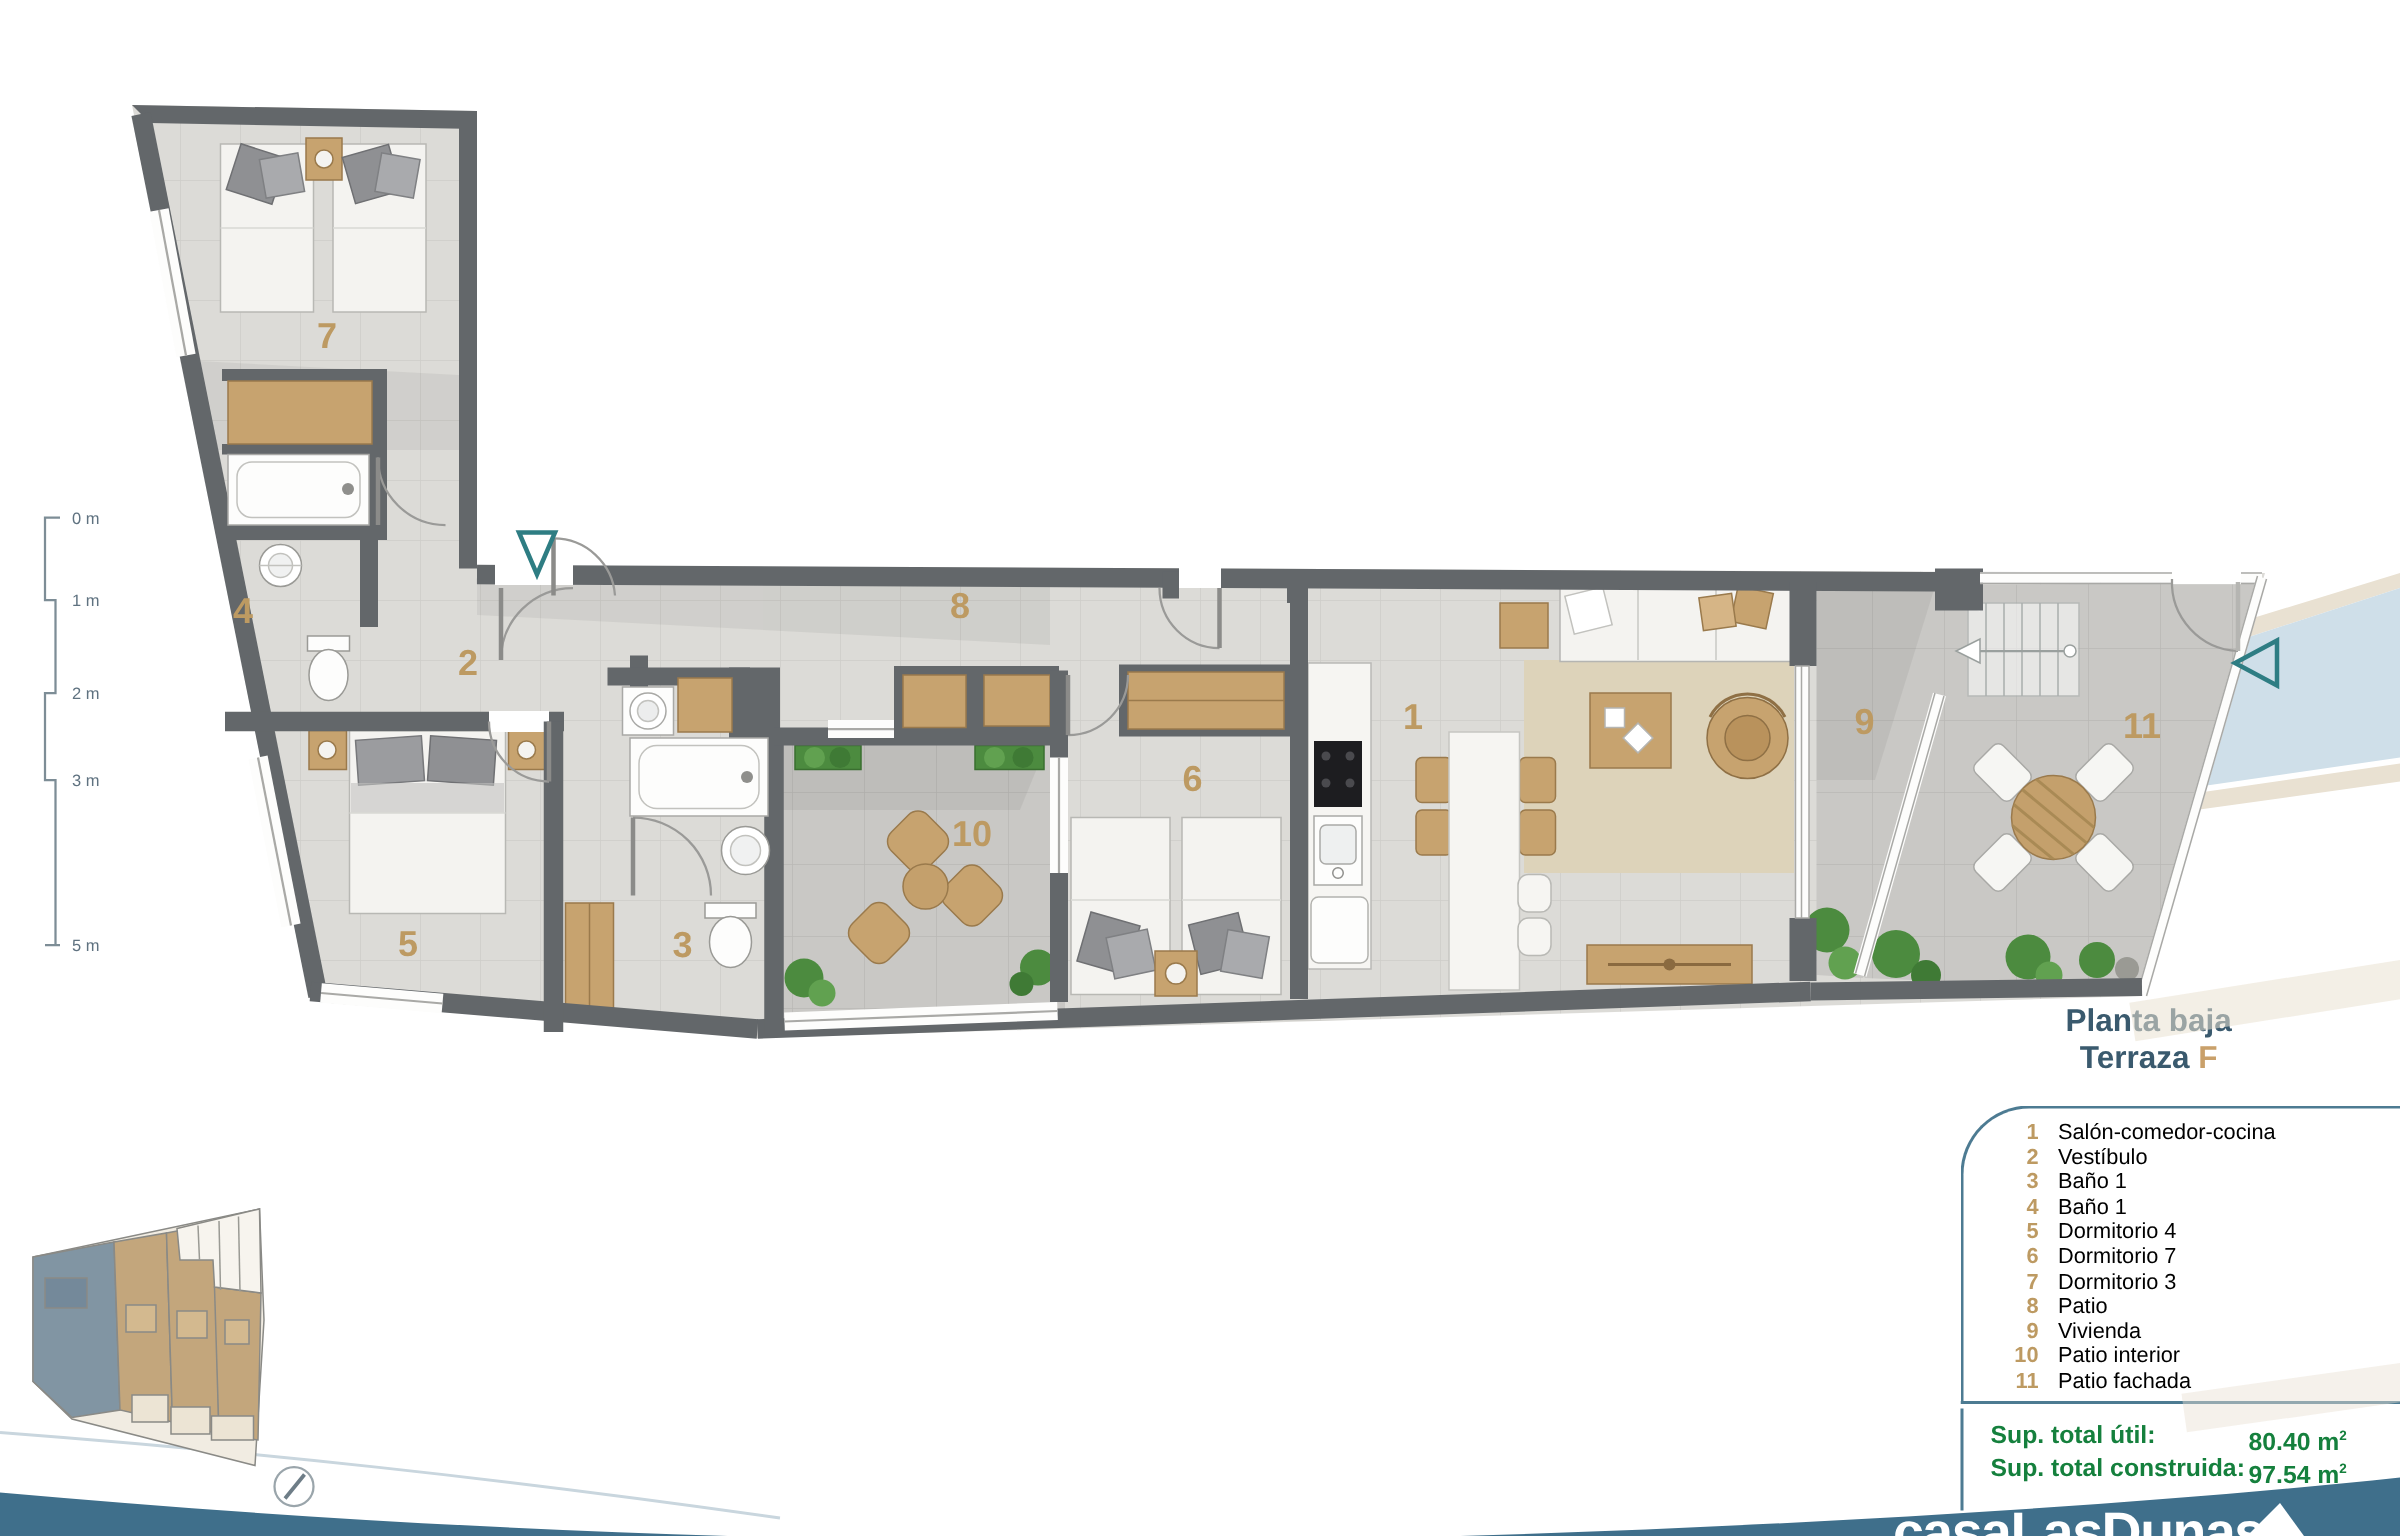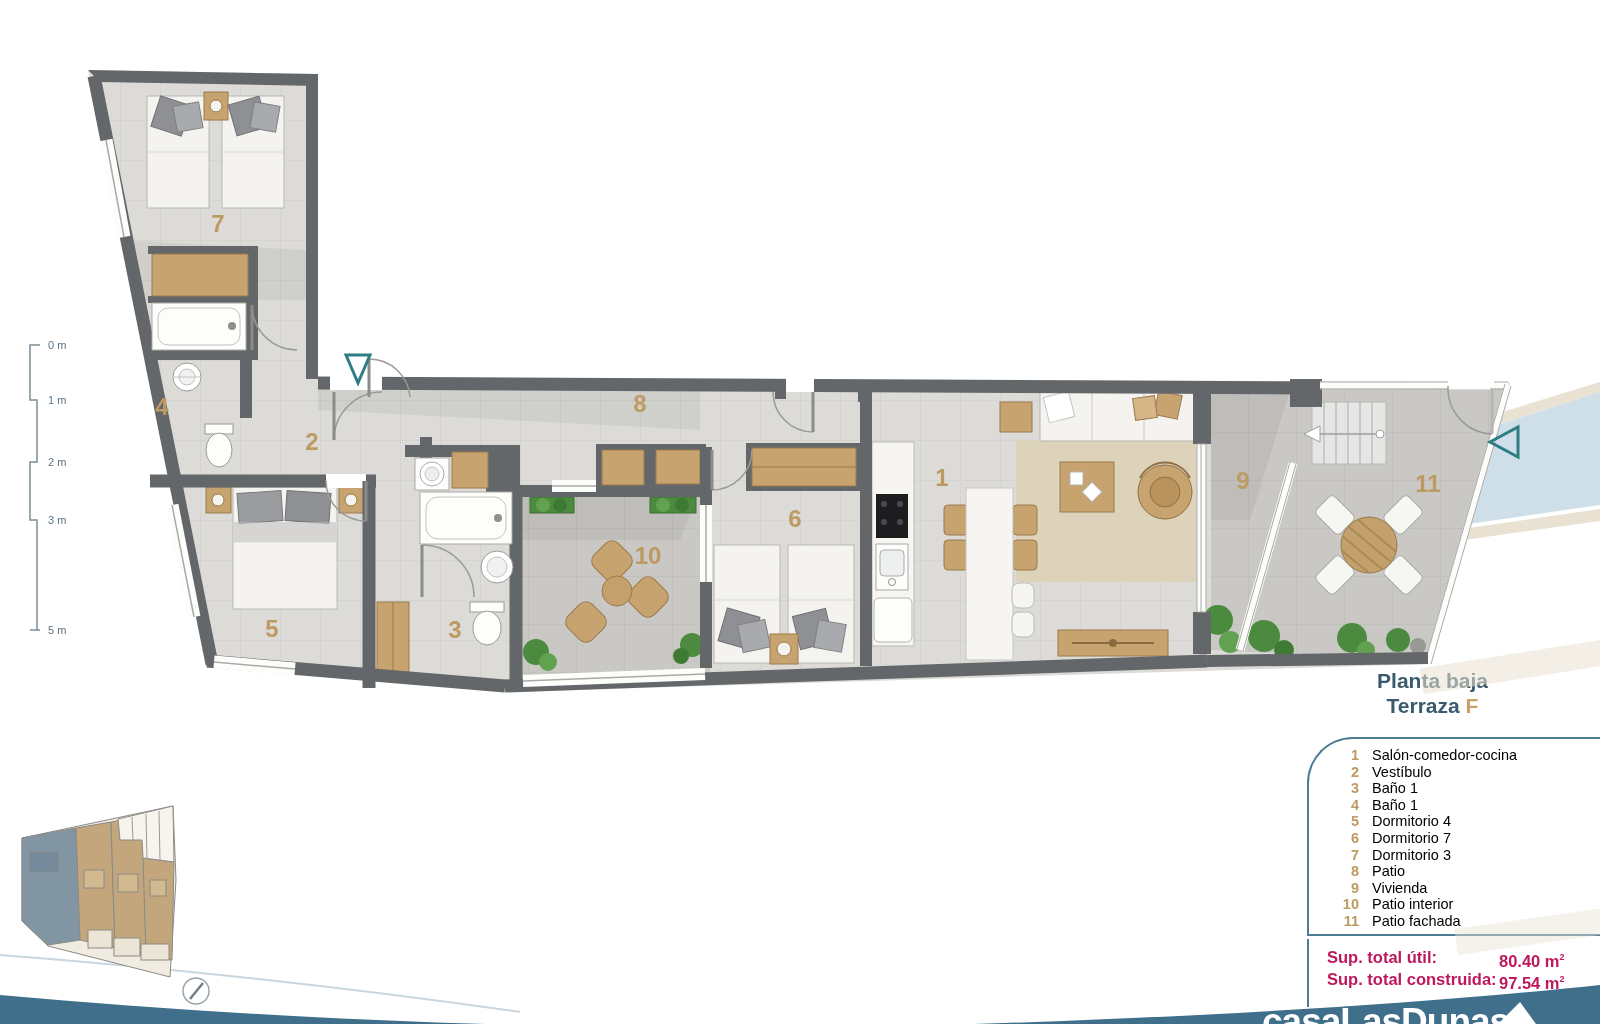--- a/index.html
+++ b/index.html
@@ -12,21 +12,21 @@
   .titleblock .unit-letter{color:#c9a06a;}
   .legendbox{position:absolute;left:1307px;top:737px;width:340px;height:199px;
              border:2.5px solid #4d7b92;border-right:none;border-radius:46px 0 0 0;
              box-sizing:border-box;padding-top:8px;}
   .legend-ext{position:absolute;left:1307px;top:939px;height:68px;width:0;
               border-left:2.5px solid #4d7b92;}
   .lrow{display:flex;font-size:14.5px;line-height:16.6px;}
   .lrow .num{width:50px;text-align:right;padding-right:13px;color:#bd9a62;font-weight:bold;}
   .lrow .lbl{color:#000000;}
   .totals{position:absolute;left:1327px;top:946px;width:270px;font-size:16.5px;
-          color:#be185d;font-weight:bold;line-height:22px;}
+          color:#15803d;font-weight:bold;line-height:22px;}
   .trow{position:relative;}
   .trow .tv{position:absolute;left:172px;top:0;}
   .trow sup{font-size:9px;}
   
   .swoosh{position:absolute;background:#e9e1d2;}
   .sw1{left:1420px;top:648px;width:260px;height:26px;transform:rotate(-9deg);opacity:.55;}
   .sw2{left:1455px;top:913px;width:230px;height:26px;transform:rotate(-8deg);opacity:.45;}
 </style>
 </head>
 <body>

